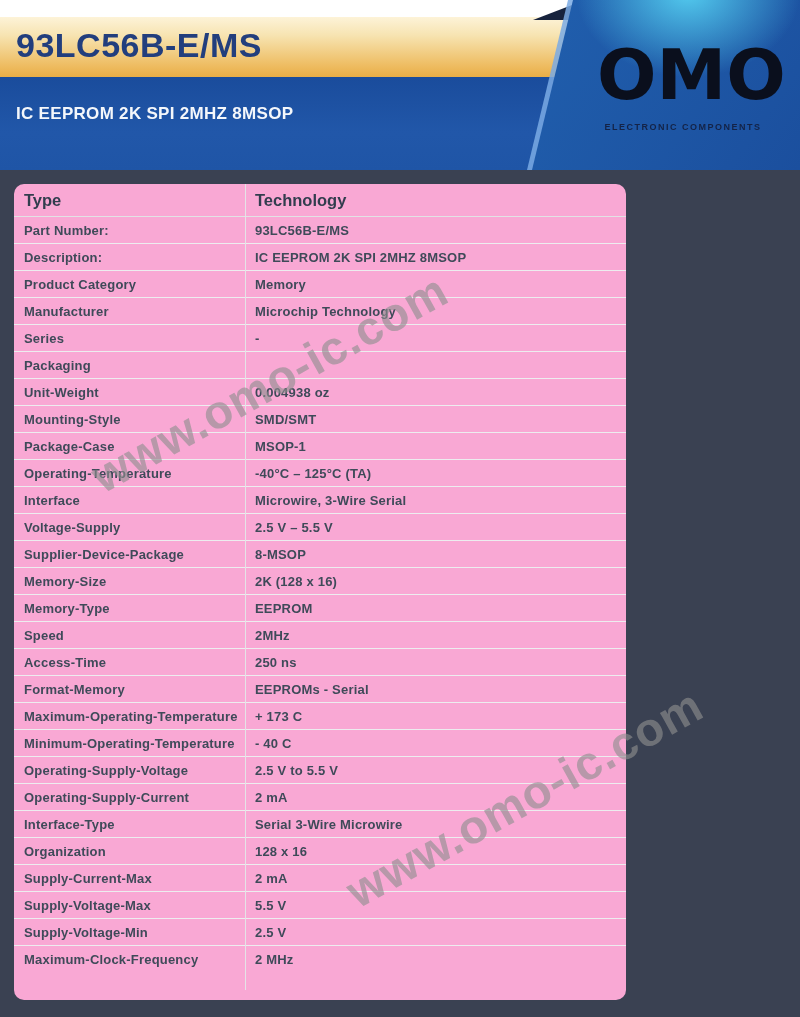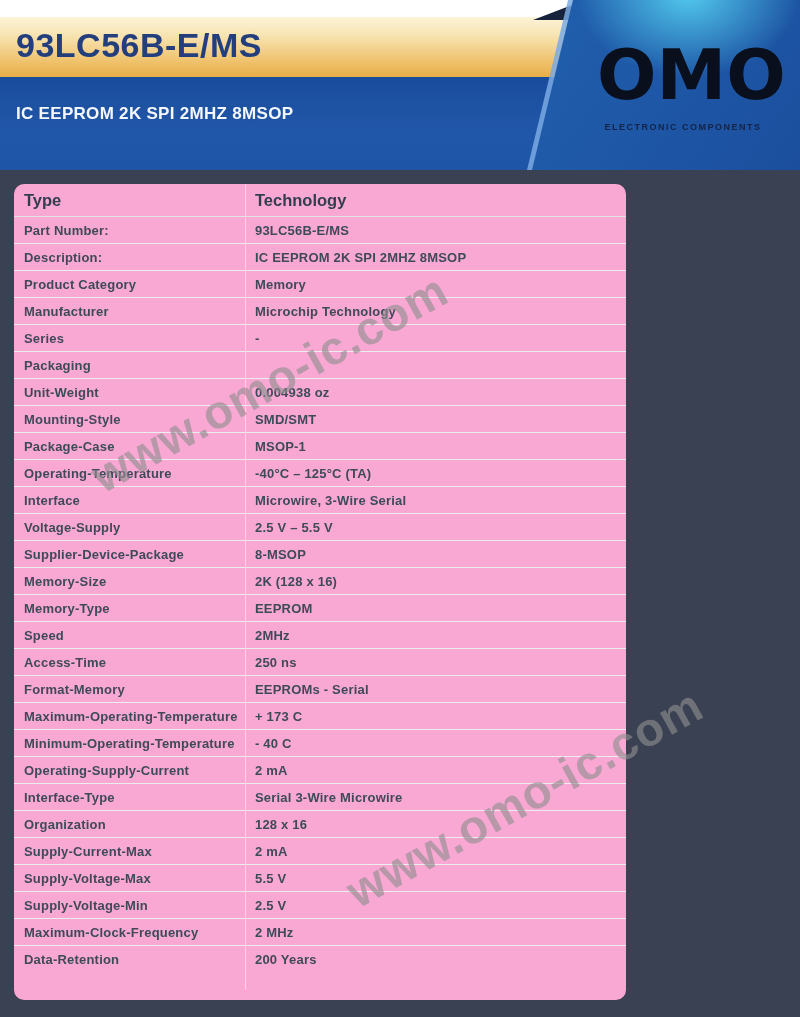--- a/index.html
+++ b/index.html
@@ -164,20 +164,24 @@
         </div>
         <div class="trow">
           <div class="cell">Maximum-Operating-Temperature</div>
           <div class="cell">+ 173 C</div>
         </div>
         <div class="trow">
           <div class="cell">Minimum-Operating-Temperature</div>
           <div class="cell">- 40 C</div>
         </div>
         <div class="trow">
+          <div class="cell">Operating-Supply-Voltage</div>
+          <div class="cell">2.5 V to 5.5 V</div>
+        </div>
+        <div class="trow">
           <div class="cell">Operating-Supply-Current</div>
           <div class="cell">2 mA</div>
         </div>
         <div class="trow">
           <div class="cell">Interface-Type</div>
           <div class="cell">Serial 3-Wire Microwire</div>
         </div>
         <div class="trow">
           <div class="cell">Organization</div>
           <div class="cell">128 x 16</div>
@@ -190,24 +194,20 @@
           <div class="cell">Supply-Voltage-Max</div>
           <div class="cell">5.5 V</div>
         </div>
         <div class="trow">
           <div class="cell">Supply-Voltage-Min</div>
           <div class="cell">2.5 V</div>
         </div>
         <div class="trow">
           <div class="cell">Maximum-Clock-Frequency</div>
           <div class="cell">2 MHz</div>
-        </div>
-        <div class="trow">
-          <div class="cell">Data-Retention</div>
-          <div class="cell">200 Years</div>
         </div>
       </div>
     <div class="col-divider"></div>
   </div>
 
   <div class="watermark wm-upper">www.omo-ic.com</div>
   <div class="watermark wm-lower">www.omo-ic.com</div>
 
 </div>
 

